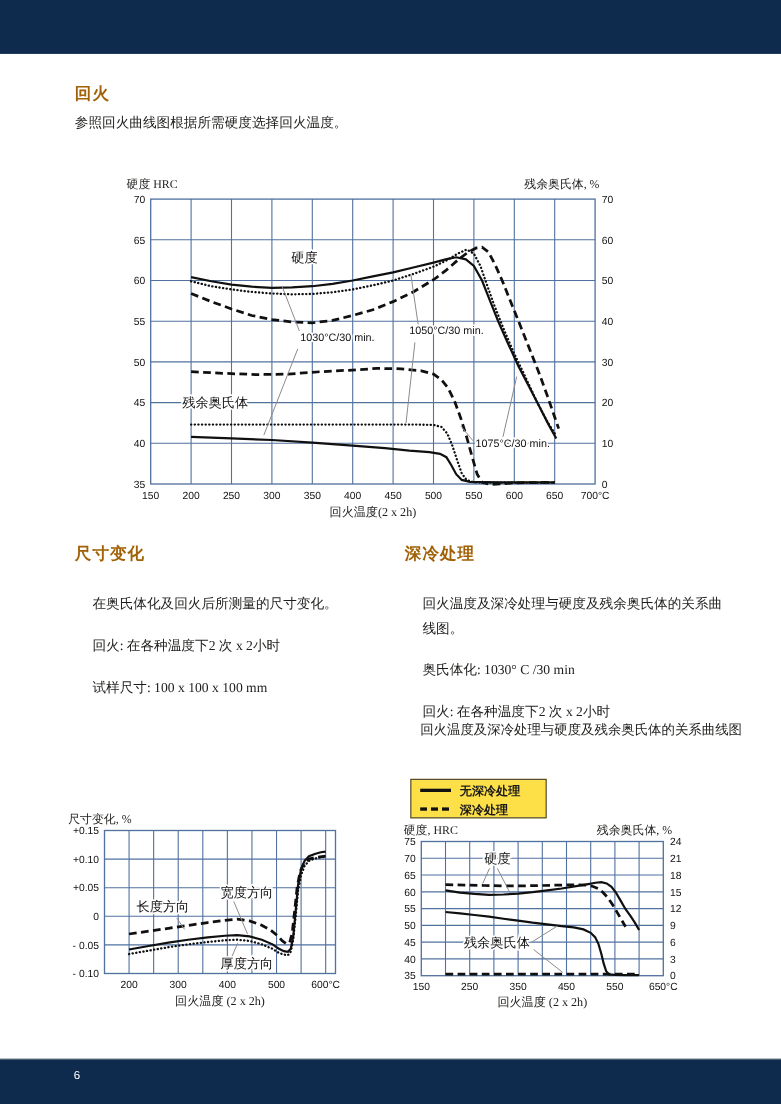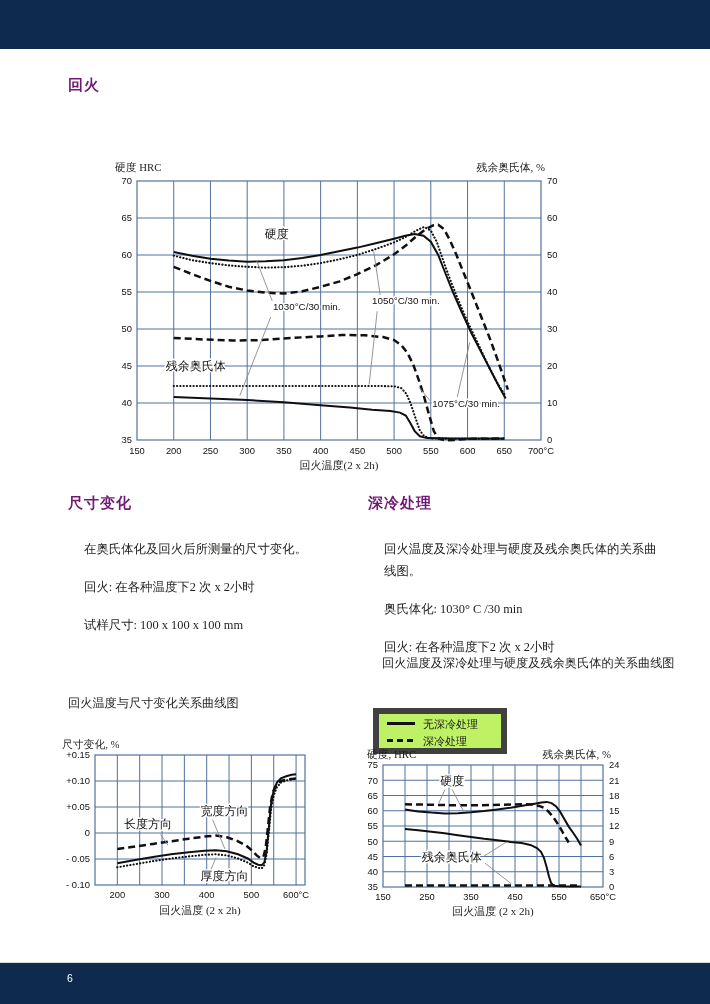--- a/index.html
+++ b/index.html
@@ -1,53 +1,54 @@
 <!DOCTYPE html>
 <html><head>
 <meta charset="utf-8">
 <style>
   html,body{margin:0;padding:0;background:#ffffff;}
   .page{position:relative;width:710px;height:1004px;background:#ffffff;overflow:hidden;
         font-family:"Liberation Serif",serif;color:#1a1a1a;}
   .topbar{position:absolute;left:0;top:0;width:710px;height:49px;background:#0e2a4c;}
   .botbar{position:absolute;left:0;top:962px;width:710px;height:42px;background:#0e2a4c;border-top:1px solid #d9d9d9;}
   .pagenum{position:absolute;left:67px;top:9px;color:#ffffff;font-family:"Liberation Sans",sans-serif;font-size:10.5px;}
-  .h1{position:absolute;font-size:15px;font-weight:bold;letter-spacing:1px;color:#701a75;}
+  .h1{position:absolute;font-size:15px;font-weight:bold;letter-spacing:1px;color:#a16207;}
   .body-txt{position:absolute;font-size:12.4px;line-height:21px;color:#1d1d1b;}
   .body-txt2{position:absolute;font-size:12.4px;line-height:22px;color:#1d1d1b;}
   .body-txt2 p{margin:16px;}
   .caption{position:absolute;font-size:12.2px;line-height:19px;color:#1d1d1b;}
   svg{position:absolute;overflow:visible;}
   .tick{font-family:"Liberation Sans",sans-serif;font-size:9.4px;fill:#111;}
   .axttl{font-family:"Liberation Serif",serif;font-size:10.8px;fill:#1d1d1b;}
   .cap{font-family:"Liberation Serif",serif;font-size:11px;fill:#1d1d1b;}
   .ann-en{font-family:"Liberation Sans",sans-serif;font-size:9.8px;fill:#111;stroke:#fff;stroke-width:3px;paint-order:stroke;}
   .ann-cn{font-family:"Liberation Serif",serif;font-size:12px;fill:#111;stroke:#fff;stroke-width:3px;paint-order:stroke;}
   .grid{stroke:#51719f;stroke-width:1;fill:none;}
   .border{stroke:#51719f;stroke-width:1.2;fill:none;}
   .leader{stroke:#8a8a8a;stroke-width:0.9;fill:none;}
   .s-solid{fill:none;stroke:#101010;stroke-width:2;}
   .s-dashed{fill:none;stroke:#101010;stroke-width:2.5;stroke-dasharray:7 4;}
   .s-dotted{fill:none;stroke:#101010;stroke-width:2.1;stroke-dasharray:0.2 3.1;stroke-linecap:round;}
-  .legend{position:absolute;left:373px;top:708px;width:122px;height:34px;border:6px solid #404040;background:#bef264;}
+  .legend{position:absolute;left:373px;top:708px;width:122px;height:34px;border:1px solid #404040;background:#fde047;font-weight:bold;}
   .legend-row{position:relative;height:15px;margin-top:2px;}
   .legend-row .lbl{position:absolute;left:44px;top:1px;font-size:11px;}
   .sw{position:absolute;left:8px;top:6px;width:28px;height:3px;}
   .sw-solid{background:#111;}
   .sw-dashed{background:repeating-linear-gradient(90deg,#111 0 6px,transparent 6px 10px);}
 </style>
 </head>
 <body>
 
 <div class="page">
   <div class="topbar"></div>
 
   <div class="h1" style="left:68px;top:76px;">回火</div>
 
   <div class="body-txt" style="left:68px;top:101px;width:600px;">
+    <div>参照回火曲线图根据所需硬度选择回火温度。</div>
   </div>
 
   <svg style="left:95px;top:160px;" width="475" height="315">
       <line x1="78.72727272727272" y1="21" x2="78.72727272727272" y2="280" class="grid"></line>
       <line x1="115.45454545454545" y1="21" x2="115.45454545454545" y2="280" class="grid"></line>
       <line x1="152.1818181818182" y1="21" x2="152.1818181818182" y2="280" class="grid"></line>
       <line x1="188.9090909090909" y1="21" x2="188.9090909090909" y2="280" class="grid"></line>
       <line x1="225.63636363636363" y1="21" x2="225.63636363636363" y2="280" class="grid"></line>
       <line x1="262.3636363636364" y1="21" x2="262.3636363636364" y2="280" class="grid"></line>
       <line x1="299.09090909090907" y1="21" x2="299.09090909090907" y2="280" class="grid"></line>
@@ -120,21 +121,20 @@
 
   <div class="h1" style="left:368px;top:494px;">深冷处理</div>
   <div class="body-txt2" style="left:368px;top:522px;width:306px;">
     <p>回火温度及深冷处理与硬度及残余奥氏体的关系曲线图。</p>
     <p>奥氏体化:   1030° C /30 min</p>
     <p>回火: 在各种温度下2 次 x 2小时</p>
   </div>
 
   <div class="caption" style="left:346px;top:654px;width:300px;margin-left:36px;">回火温度及深冷处理与硬度及残余奥氏体的关系曲线图</div>
 
-  <div class="caption" style="left:68px;top:694px;width:300px;">回火温度与尺寸变化关系曲线图</div>
 
   <div class="legend">
     <div class="legend-row">
       <span class="sw sw-solid"></span>
       <span class="lbl">无深冷处理</span>
     </div>
     <div class="legend-row">
       <span class="sw sw-dashed"></span>
       <span class="lbl">深冷处理</span>
     </div>

